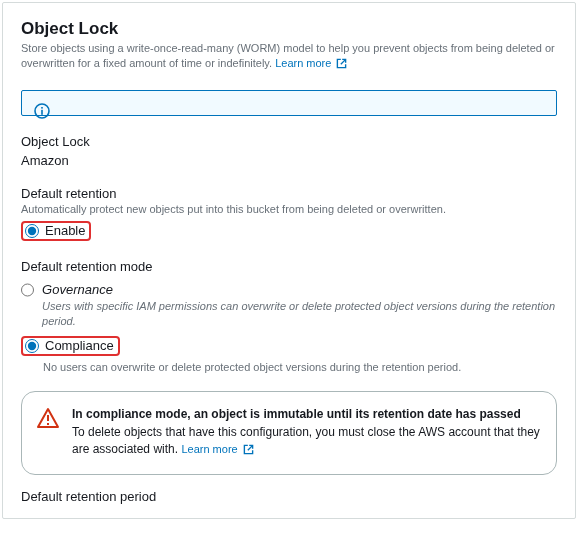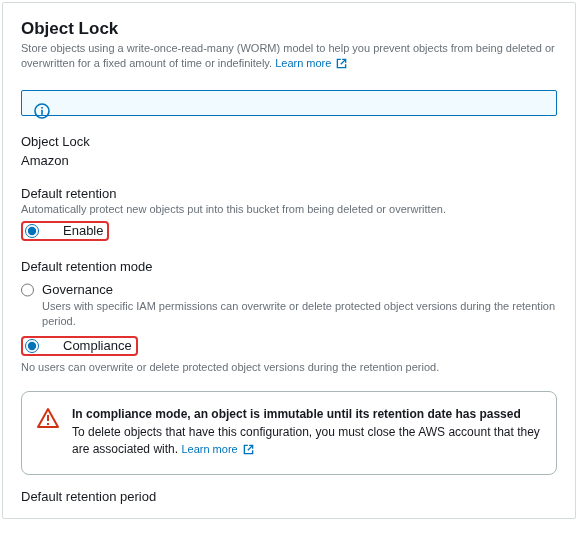--- a/index.html
+++ b/index.html
@@ -81,39 +81,40 @@
   .radio-row input[type=radio] {
     width: 14px;
     height: 14px;
     margin-top: 1px;
     accent-color: #0073bb;
     cursor: pointer;
   }
   .radio-block {
     display: flex;
     flex-direction: column;
+    font-style: italic;
   }
   .radio-option-desc {
     font-size: 11px;
     color: #687078;
     margin-top: 2px;
     line-height: 1.35;
   }
   .hl {
     border: 2px solid #e03030;
     border-radius: 4px;
     padding: 0 4px 1px 2px;
     display: inline-flex;
     align-items: flex-end;
-    gap: 24px;
+    gap: 6px;
   }
   .warn-box {
     margin-top: 16px;
     border: 1px solid #aab7b8;
-    border-radius: 8px;
+    border-radius: 14px;
     padding: 14px 14px 14px 50px;
     position: relative;
     font-size: 12px;
     line-height: 1.45;
   }
   .warn-box .warn-icon {
     position: absolute;
     left: 14px;
     top: 14px;
   }
@@ -169,21 +170,21 @@
       <span>Governance</span>
       <span class="radio-option-desc">Users with specific IAM permissions can overwrite or delete protected object versions during the retention period.</span>
     </span>
   </label>
 
   <div class="radio-row" style="margin-top:8px; flex-direction:column; align-items:flex-start; gap:2px;">
     <span class="hl">
       <input type="radio" name="mode" checked="" style="">
       <span>Compliance</span>
     </span>
-    <span class="radio-option-desc" style="">No users can overwrite or delete protected object versions during the retention period.</span>
+    <span class="radio-option-desc" style="margin-left:22px;">No users can overwrite or delete protected object versions during the retention period.</span>
   </div>
 
   <div class="warn-box">
     <span class="warn-icon">
       <svg width="24" height="24" viewBox="0 0 24 24">
           <path d="M12 3 L22 21 L2 21 Z" fill="none" stroke="#d13212" stroke-width="2" stroke-linejoin="round"></path>
           <rect x="11" y="9" width="2" height="6" fill="#d13212"></rect>
           <rect x="11" y="17" width="2" height="2" fill="#d13212"></rect>
         </svg>
     </span>

